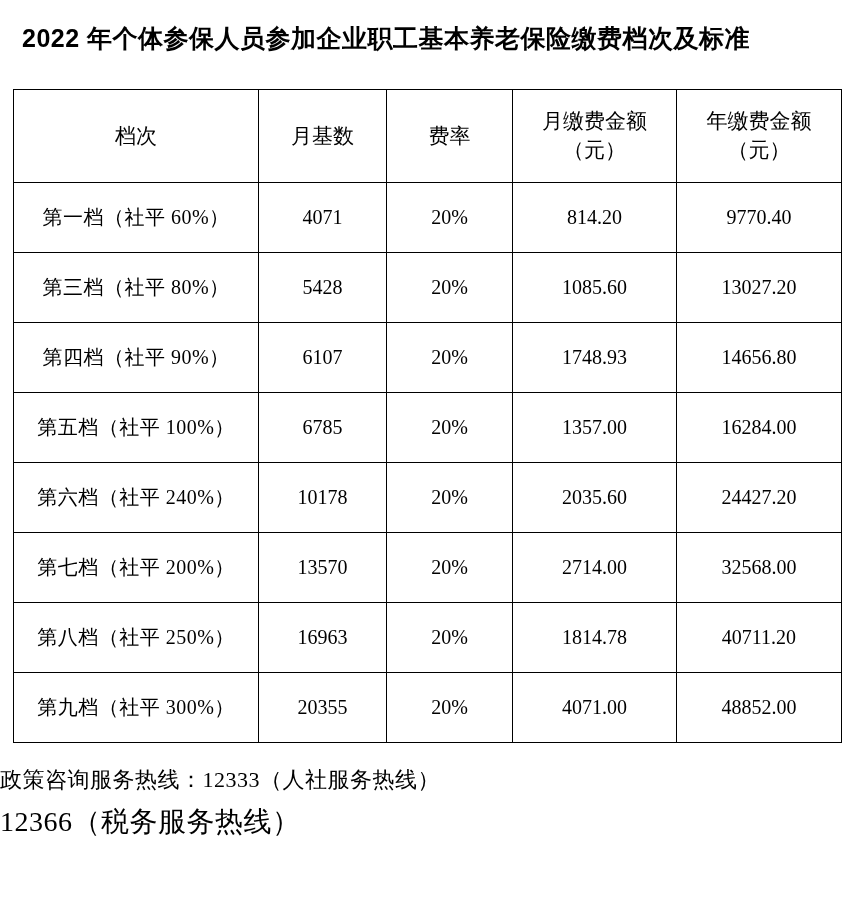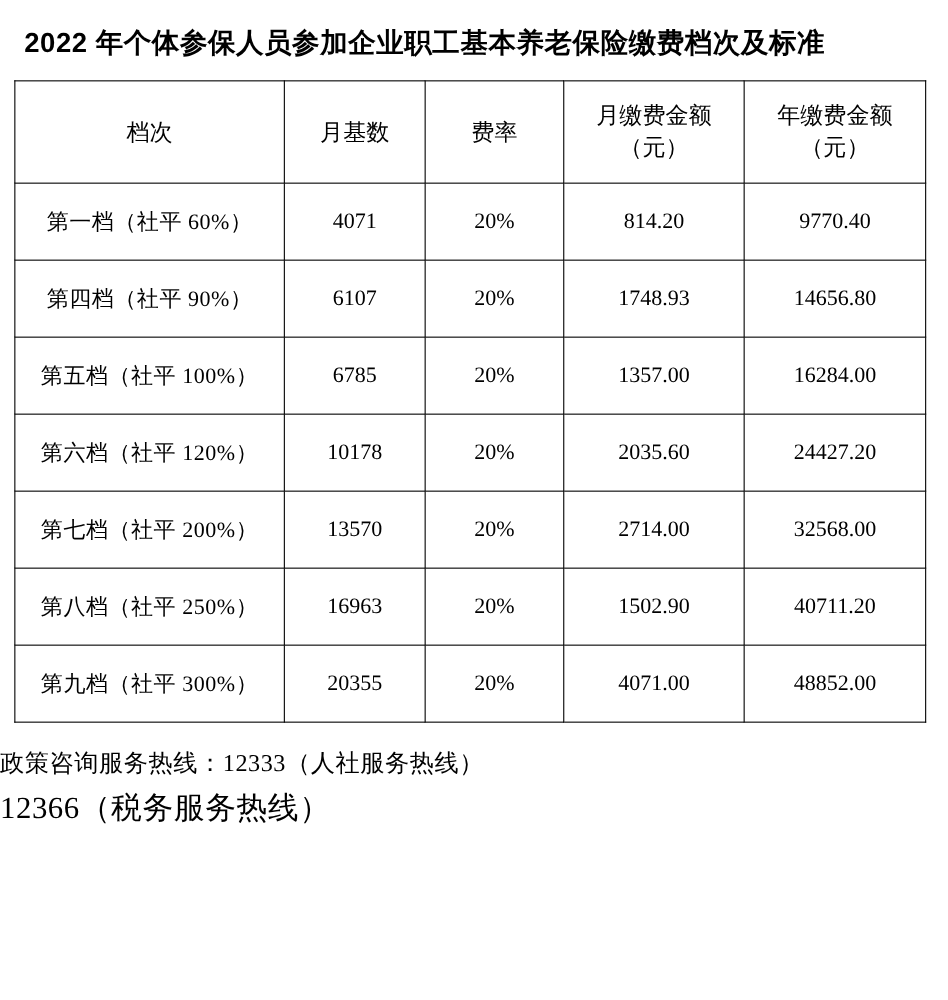--- a/index.html
+++ b/index.html
@@ -26,21 +26,21 @@
     font-weight: bold;
     font-size: 25px;
     letter-spacing: 0.5px;
     text-align: left;
     padding: 22px 0 18px 22px;
     white-space: nowrap;
   }
   table.fee-table {
     border-collapse: collapse;
     width: 828px;
-    margin: 0 0 0 13px;
+    margin: 16px 0 0 13px;
     table-layout: fixed;
   }
   table.fee-table td {
     border: 1px solid #000000;
     font-size: 20px;
     text-align: center;
     vertical-align: middle;
     padding: 0;
     font-family: "Liberation Serif", "DejaVu Serif", serif;
   }
@@ -117,52 +117,59 @@
       </tr>
 
       <tr class="body-row">
         <td class="label-cell">第一档（社平 60%）</td>
         <td>4071</td>
         <td>20%</td>
         <td>814.20</td>
         <td>9770.40</td>
       </tr>
       <tr class="body-row">
+        <td class="label-cell">第三档（社平 80%）</td>
+        <td>5428</td>
+        <td>20%</td>
+        <td>1085.60</td>
+        <td>13027.20</td>
+      </tr>
+      <tr class="body-row">
         <td class="label-cell">第四档（社平 90%）</td>
         <td>6107</td>
         <td>20%</td>
         <td>1748.93</td>
         <td>14656.80</td>
       </tr>
       <tr class="body-row">
         <td class="label-cell">第五档（社平 100%）</td>
         <td>6785</td>
         <td>20%</td>
         <td>1357.00</td>
         <td>16284.00</td>
       </tr>
       <tr class="body-row">
-        <td class="label-cell">第六档（社平 120%）</td>
+        <td class="label-cell">第六档（社平 240%）</td>
         <td>10178</td>
         <td>20%</td>
         <td>2035.60</td>
         <td>24427.20</td>
       </tr>
       <tr class="body-row">
         <td class="label-cell">第七档（社平 200%）</td>
         <td>13570</td>
         <td>20%</td>
         <td>2714.00</td>
         <td>32568.00</td>
       </tr>
       <tr class="body-row">
         <td class="label-cell">第八档（社平 250%）</td>
         <td>16963</td>
         <td>20%</td>
-        <td>1502.90</td>
+        <td>1814.78</td>
         <td>40711.20</td>
       </tr>
       <tr class="body-row">
         <td class="label-cell">第九档（社平 300%）</td>
         <td>20355</td>
         <td>20%</td>
         <td>4071.00</td>
         <td>48852.00</td>
       </tr>
     </tbody>

